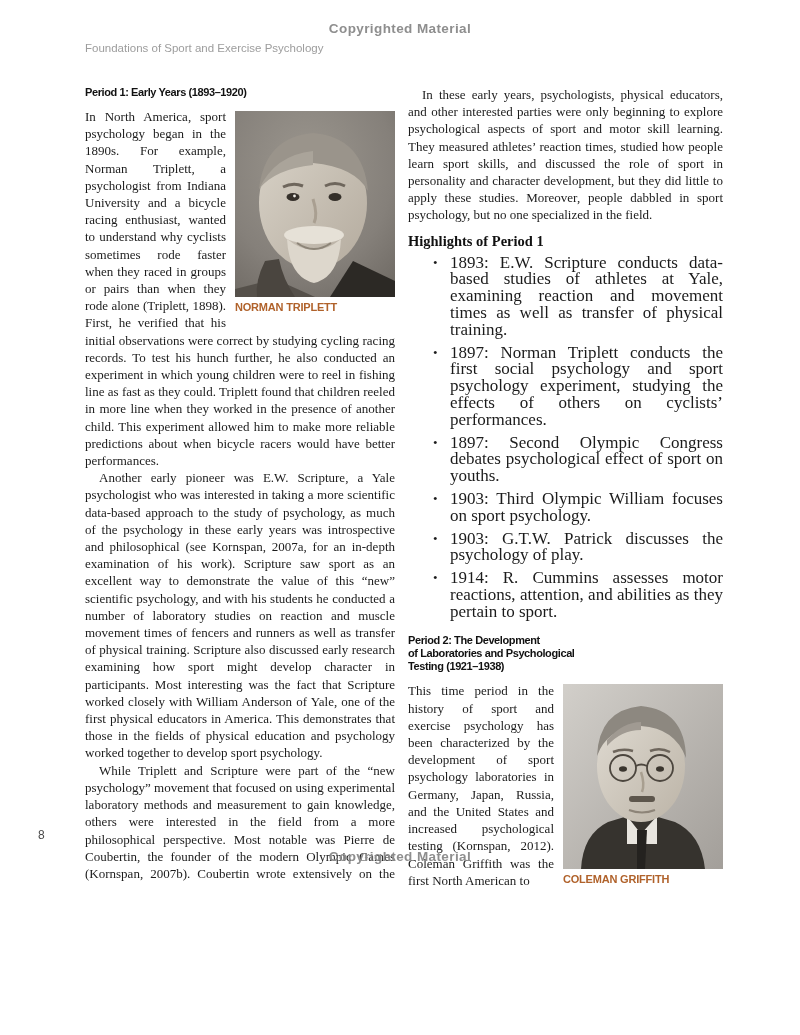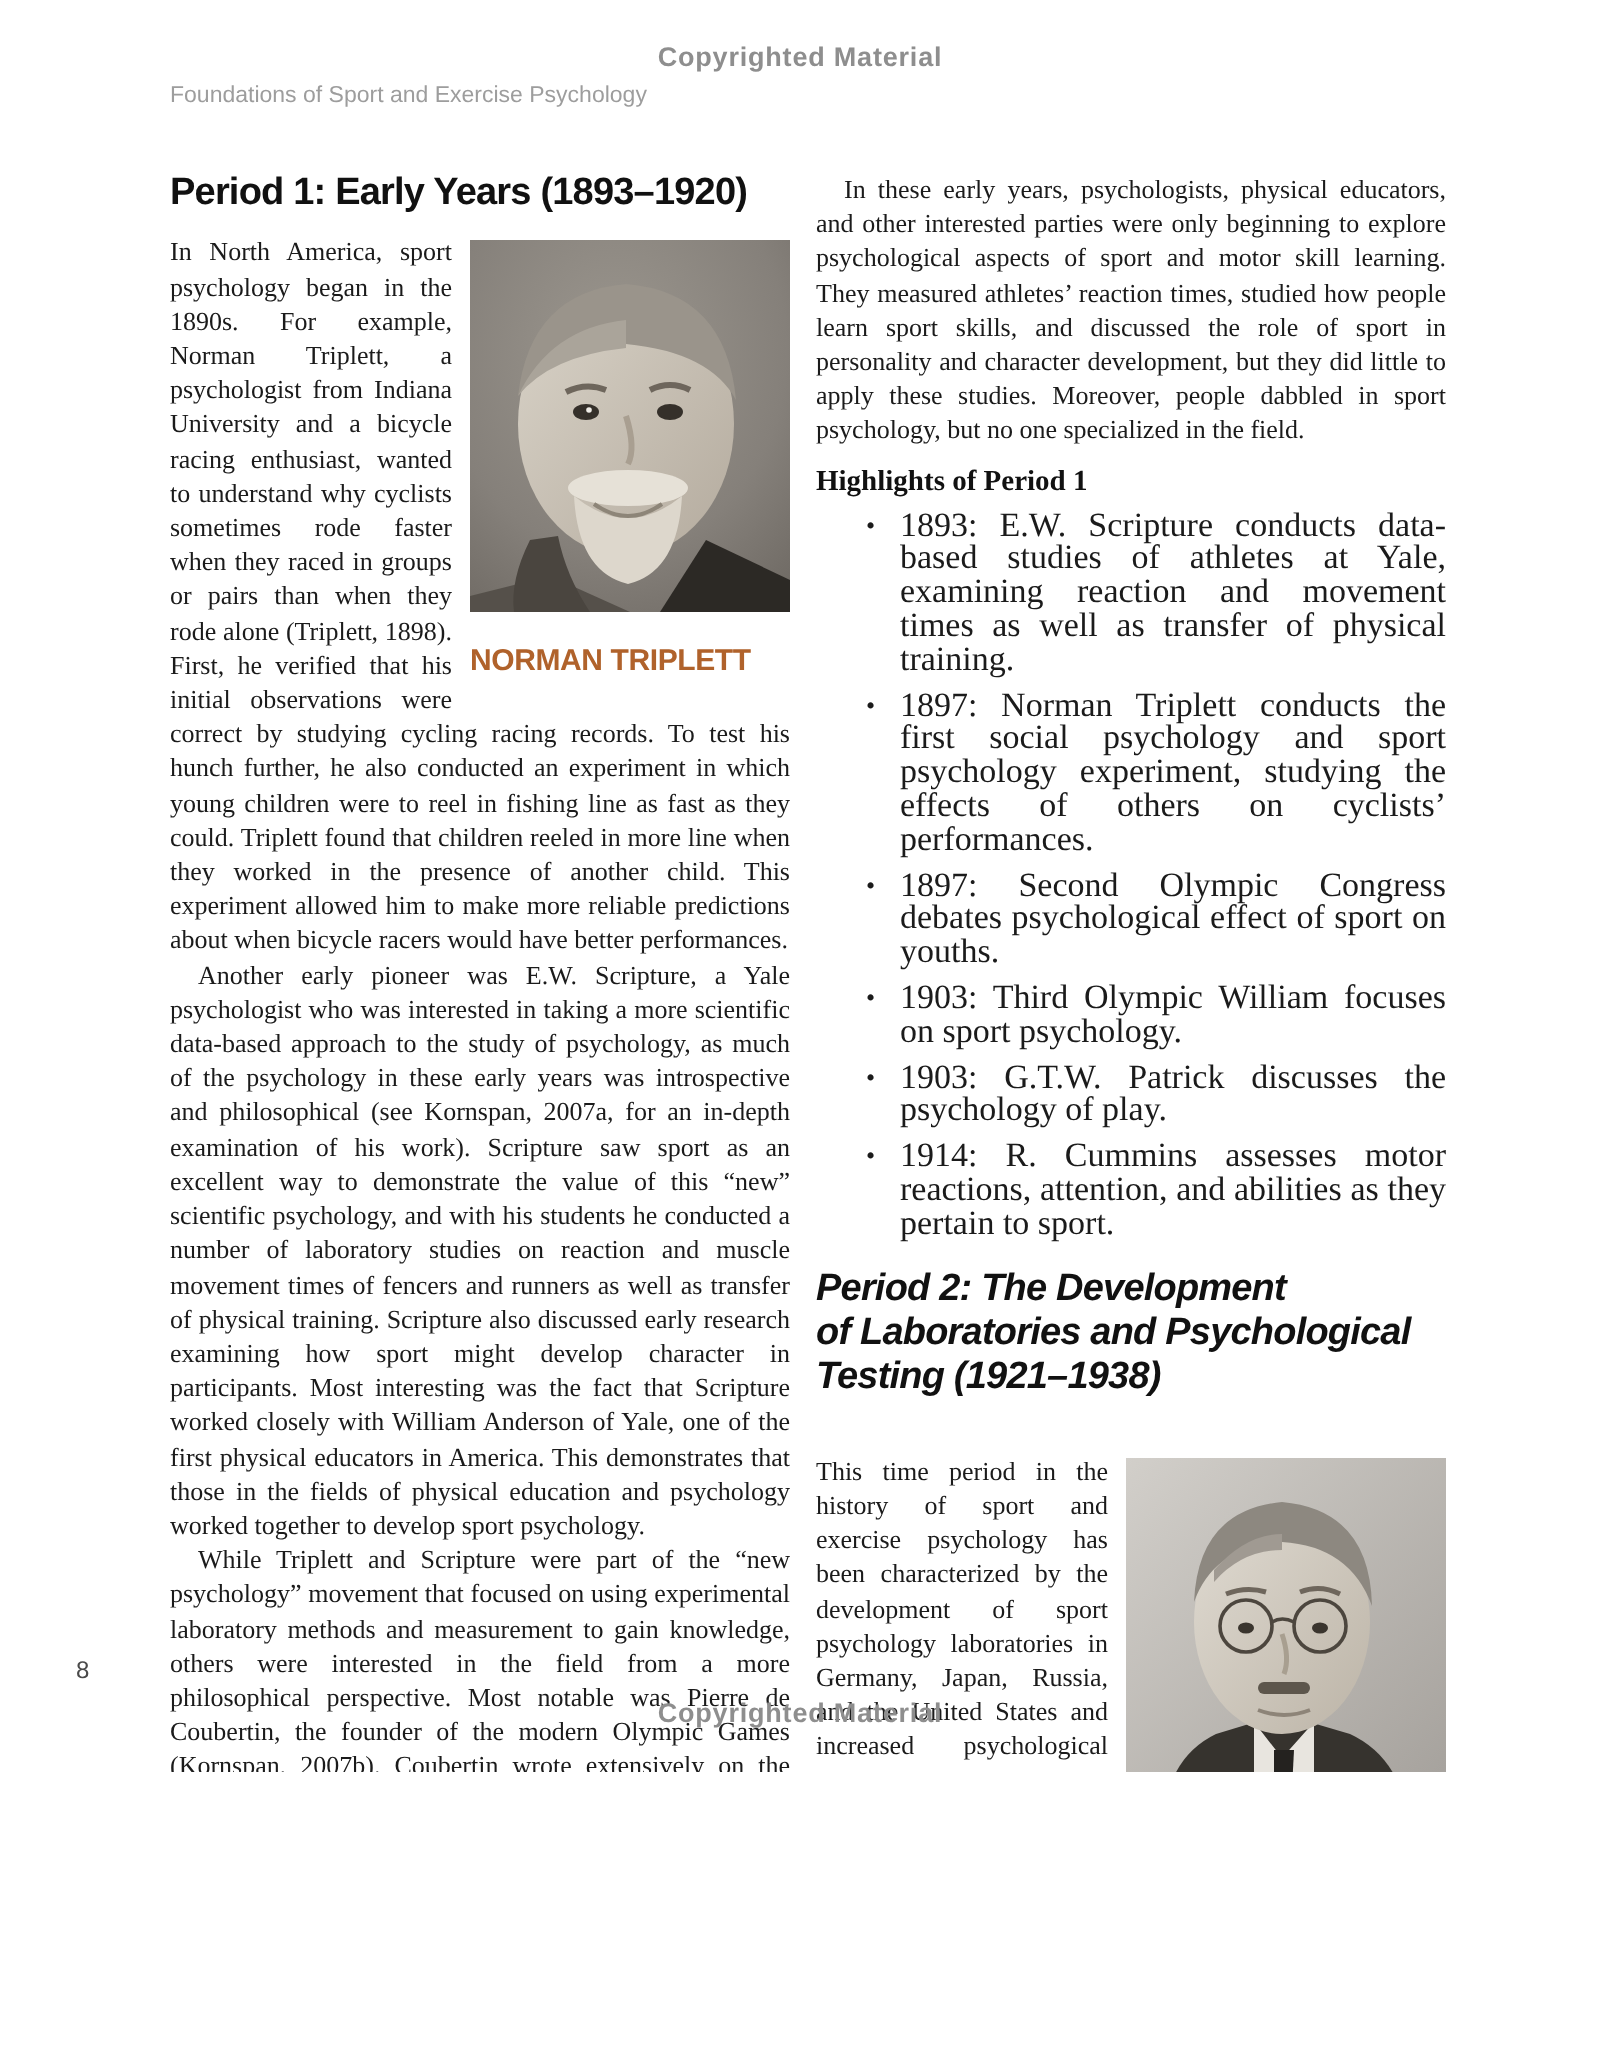--- a/index.html
+++ b/index.html
@@ -9,42 +9,42 @@
   .top-copyright{position:absolute;top:21px;left:0;width:100%;text-align:center;
     font-family:"Liberation Sans",sans-serif;font-weight:bold;font-size:13.5px;
     color:#8e8e8e;letter-spacing:.4px;}
   .running-head{position:absolute;top:42px;left:85px;
     font-family:"Liberation Sans",sans-serif;font-size:11.5px;color:#9d9d9d;}
 
   .columns{position:absolute;top:86px;left:85px;width:638px;display:flex;gap:13px;}
   .col-left{width:310px;flex:0 0 310px;}
   .col-right{width:315px;flex:0 0 315px;}
 
-  h1{font-family:"Liberation Sans",sans-serif;font-weight:700;font-size:19px;
+  h1{font-family:"Liberation Sans",sans-serif;font-weight:700;font-size:11px;
      letter-spacing:-.4px;color:#111;margin:0 0 9px 0;line-height:1.18;}
-  .h1-p2{white-space:pre-line;margin-top:13px;margin-bottom:26px;font-style:italic;}
+  .h1-p2{white-space:pre-line;margin-top:13px;margin-bottom:10px;}
 
   h2{font-family:"Liberation Serif",serif;font-size:14.5px;font-weight:bold;
      color:#111;margin:9px 0 5px 0;}
 
   .body{font-size:13px;line-height:17.2px;text-align:justify;margin:0;
         -webkit-hyphens:auto;hyphens:auto;}
   .indent{text-indent:14px;}
 
   ul.highlights{margin:2px 0 0 0;padding:0 0 0 42px;list-style:none;}
   ul.highlights li{position:relative;font-size:17px;line-height:16.8px;
         text-align:justify;margin-bottom:6px;-webkit-hyphens:auto;hyphens:auto;}
   ul.highlights li::before{content:"\2022";position:absolute;left:-17px;top:0;
         font-size:13px;color:#1b1b1b;}
 
   .fig{float:right;width:160px;margin:2px 0 4px 9px;}
   .photo{width:160px;height:186px;overflow:hidden;}
   .photo svg{display:block;width:100%;height:100%;}
-  .caption{font-family:"Liberation Sans",sans-serif;font-weight:bold;font-size:15px;
-        letter-spacing:-.2px;color:#b0622b;margin-top:16px;}
+  .caption{font-family:"Liberation Sans",sans-serif;font-weight:bold;font-size:11px;
+        letter-spacing:-.2px;color:#b0622b;margin-top:4px;}
 
   .page-number{position:absolute;left:38px;bottom:44px;
         font-family:"Liberation Sans",sans-serif;font-size:12px;color:#4a4a4a;}
   .bottom-copyright{position:absolute;bottom:22px;left:0;width:100%;text-align:center;
         font-family:"Liberation Sans",sans-serif;font-weight:bold;font-size:13.5px;
         color:#8e8e8e;letter-spacing:.4px;}
 </style>
 </head>
 <body>
 

